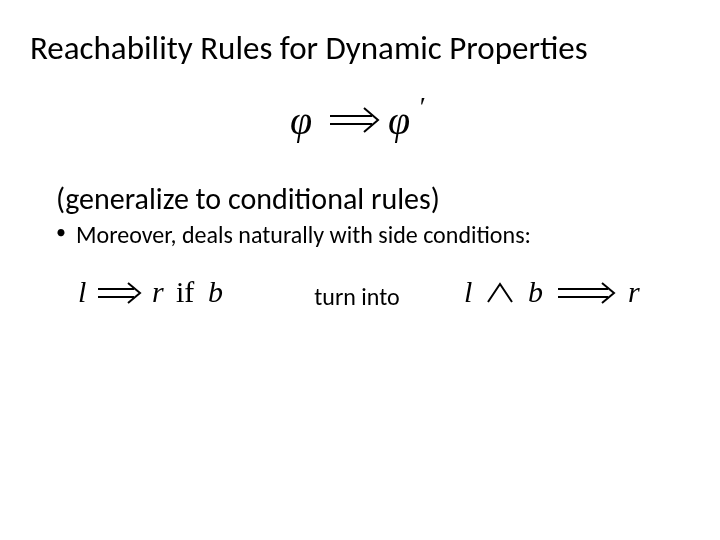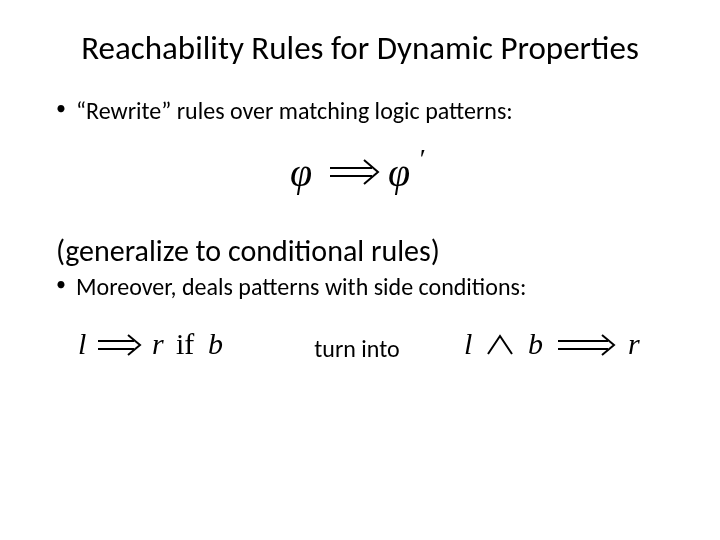--- a/index.html
+++ b/index.html
@@ -15,21 +15,21 @@
   .slide {
     width: 720px;
     height: 540px;
     position: relative;
     box-sizing: border-box;
     padding: 20px 30px 20px 30px;
   }
   .title {
     font-size: 33px;
     font-weight: 400;
-    text-align: center;
+    text-align: left;
     margin: 8px 0 28px 0;
     letter-spacing: 0px;
   }
   ul.bullets {
     list-style: none;
     margin: 0;
     padding: 0 0 0 26px;
   }
   ul.bullets > li {
     position: relative;
@@ -72,43 +72,40 @@
     flex: 0 0 auto;
   }
 </style>
 </head>
 <body>
 
 <div class="slide">
 
   <h1 class="title">Reachability Rules for Dynamic Properties</h1>
 
-  <ul class="bullets">
-    <li>“Rewrite” rules over matching logic patterns:</li>
-  </ul>
 
   <div class="formula-center" aria-label="phi ⇒ phi'">
     <svg width="160" height="50" viewBox="0 0 160 50">
       <g font-family="'Times New Roman', serif" font-style="italic" font-size="40" fill="#000">
         <text x="10" y="38">φ</text>
         <text x="108" y="38">φ</text>
         <text x="138" y="20" font-size="28">′</text>
       </g>
       <g stroke="#000" stroke-width="2" fill="none">
         <line x1="50" y1="20" x2="92" y2="20"></line>
         <line x1="50" y1="28" x2="92" y2="28"></line>
         <polyline points="84,12 98,24 84,36"></polyline>
       </g>
     </svg>
   </div>
 
   <p class="plain-para">(generalize to conditional rules)</p>
 
   <ul class="bullets">
-    <li>Moreover, deals patterns with side conditions:</li>
+    <li>Moreover, deals naturally with side conditions:</li>
   </ul>
 
   <div class="bottom-row">
 
     <div class="formula-left" aria-label="l ⇒ r if b">
       <svg width="180" height="40" viewBox="0 0 180 40">
         <g font-family="'Times New Roman', serif" font-size="30" fill="#000">
           <text x="4" y="28" font-style="italic">l</text>
           <text x="78" y="28" font-style="italic">r</text>
           <text x="102" y="28" font-style="normal">if</text>

